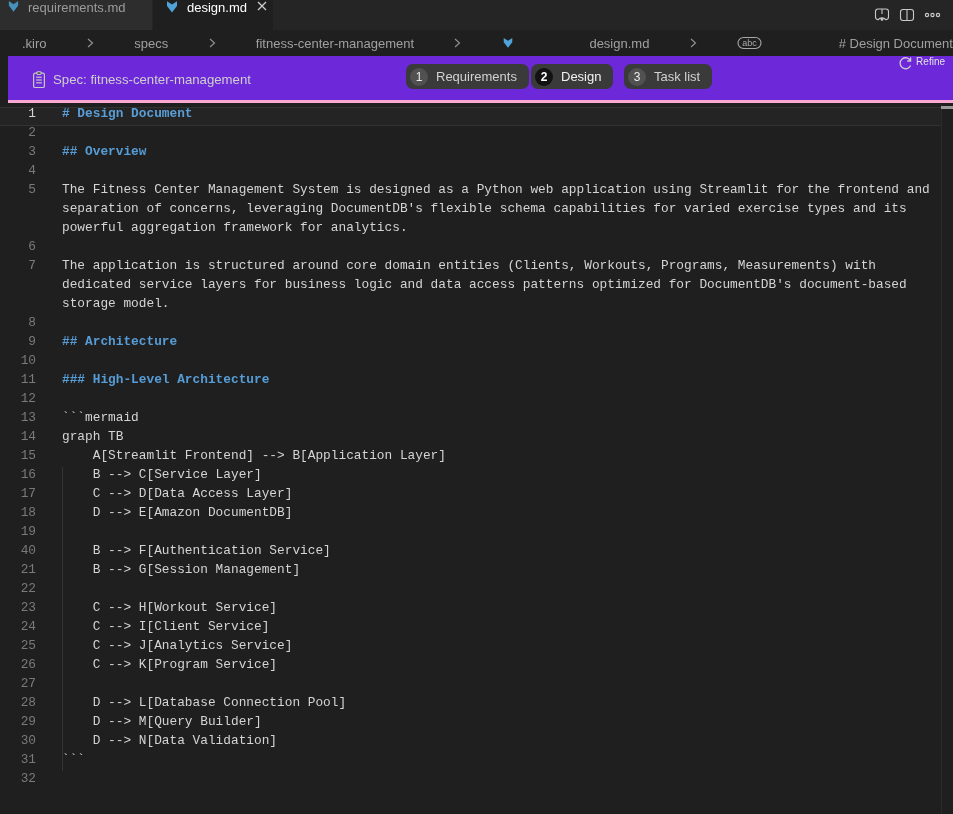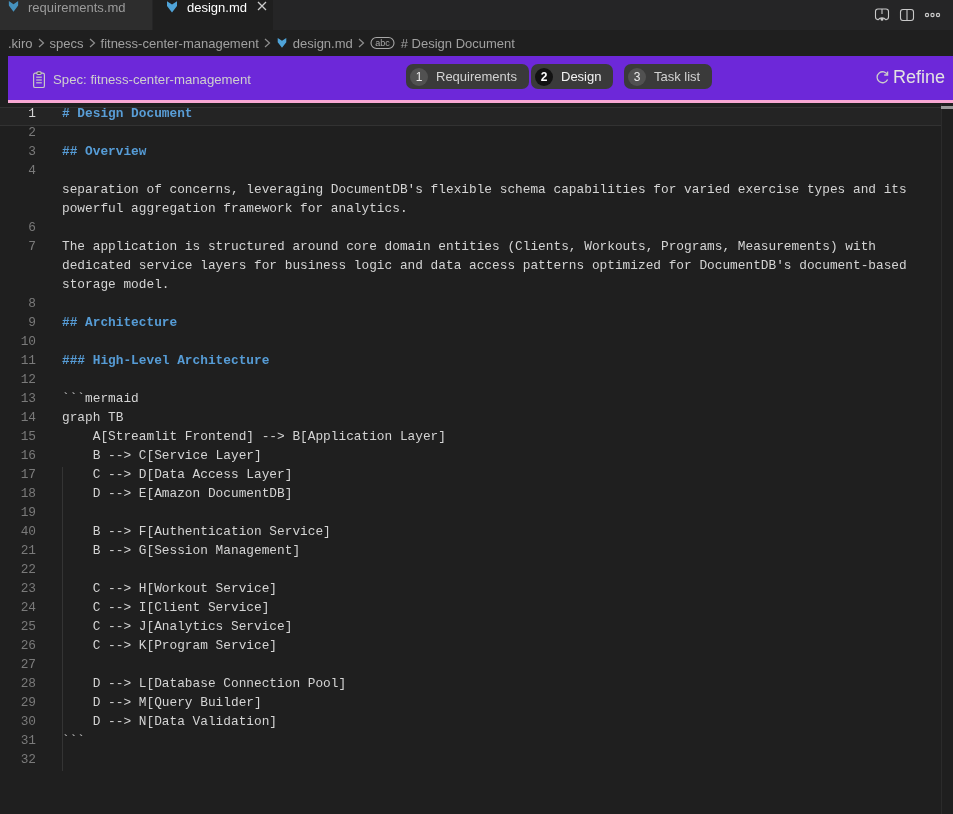--- a/index.html
+++ b/index.html
@@ -3,31 +3,31 @@
 html,body{margin:0;padding:0;}
 body{width:953px;height:814px;background:#1f1f1f;overflow:hidden;position:relative;
  font-family:"Liberation Sans",sans-serif;-webkit-font-smoothing:antialiased;}
 .tabs{position:absolute;left:0;top:0;width:953px;height:30px;background:#252526;}
 .tab{position:absolute;top:0;height:30px;display:flex;align-items:flex-start;font-size:13px;padding-bottom:3px;box-sizing:border-box;}
 .tab1{left:0;width:152px;background:#2d2d2d;color:#9b9b9b;}
 .tab2{left:153px;width:120px;background:#1f1f1f;color:#ffffff;}
 .tab svg{flex:0 0 auto;}
 .acticons{position:absolute;right:12px;top:0;height:30px;display:flex;align-items:center;gap:9px;}
 .crumbs{position:absolute;left:0;top:30px;width:953px;height:26px;background:#1f1f1f;
- display:flex;align-items:center;padding-left:8px;box-sizing:border-box;font-size:13px;color:#a0a0a0;}
+ display:flex;align-items:center;padding-left:22px;box-sizing:border-box;font-size:13px;color:#a0a0a0;justify-content:space-between;}
 .crumbs .sep{margin:0 5px;display:flex;align-items:center;}
 .specbar{position:absolute;left:8px;top:56px;width:953px;height:47px;background:#6d28d9;border-bottom:3px solid #f9a8d4;box-sizing:border-box;}
 .speclabel{position:absolute;left:24px;top:0;height:47px;display:flex;align-items:center;gap:7px;font-size:13.2px;color:#cfcfcf;}
 .sbtn{position:absolute;top:8px;height:25px;display:flex;align-items:center;gap:8px;
  background:#3a3a3a;border-radius:7px;padding:0 12px 0 4px;box-sizing:border-box;font-size:13px;color:#d2d2d2;}
 .sbtn .num{width:18px;height:18px;border-radius:50%;background:#515151;color:#ececec;
  display:flex;align-items:center;justify-content:center;font-size:12px;}
 .sbtn2 .num{background:#121212;color:#ffffff;font-weight:bold;}
 .sbtn2{color:#f2f2f2;}
-.refine{position:absolute;right:16px;top:0;height:42px;display:flex;align-items:center;gap:3px;font-size:18px;color:#e2e2e2;}
+.refine{position:absolute;right:16px;top:0;height:42px;display:flex;gap:3px;font-size:10px;color:#e2e2e2;}
 .editor{position:absolute;left:0;top:104px;width:953px;height:710px;
  font-family:"Liberation Mono",monospace;font-size:12.8px;line-height:19px;color:#d4d4d4;}
 .ed{}
 .r{height:19px;white-space:pre;}
 .g{display:inline-block;width:36px;text-align:right;color:#7a7a7a;}
 .t{padding-left:26px;}
 .h{color:#569cd6;font-weight:bold;}
 .curline{position:absolute;left:0;top:3px;width:941px;height:19px;background:rgba(255,255,255,0.025);
  border-top:1px solid #323232;border-bottom:1px solid #323232;box-sizing:border-box;}
 .curnum{color:#d2d2d2;}
@@ -125,20 +125,21 @@
 <div class="editor">
   <div class="curline"></div>
   <div class="guide"></div>
   <div class="rulerline"></div>
   <div class="cursordec"></div>
   <div class="ed">
 <div class="r"><span class="g curnum">1</span><span class="t h"># Design Document</span></div>
 <div class="r"><span class="g">2</span></div>
 <div class="r"><span class="g">3</span><span class="t h">## Overview</span></div>
 <div class="r"><span class="g">4</span></div>
+<div class="r"><span class="g">5</span><span class="t">The Fitness Center Management System is designed as a Python web application using Streamlit for the frontend and</span></div>
 <div class="r"><span class="g"></span><span class="t">separation of concerns, leveraging DocumentDB's flexible schema capabilities for varied exercise types and its</span></div>
 <div class="r"><span class="g"></span><span class="t">powerful aggregation framework for analytics.</span></div>
 <div class="r"><span class="g">6</span></div>
 <div class="r"><span class="g">7</span><span class="t">The application is structured around core domain entities (Clients, Workouts, Programs, Measurements) with</span></div>
 <div class="r"><span class="g"></span><span class="t">dedicated service layers for business logic and data access patterns optimized for DocumentDB's document-based</span></div>
 <div class="r"><span class="g"></span><span class="t">storage model.</span></div>
 <div class="r"><span class="g">8</span></div>
 <div class="r"><span class="g">9</span><span class="t h">## Architecture</span></div>
 <div class="r"><span class="g">10</span></div>
 <div class="r"><span class="g">11</span><span class="t h">### High-Level Architecture</span></div>

